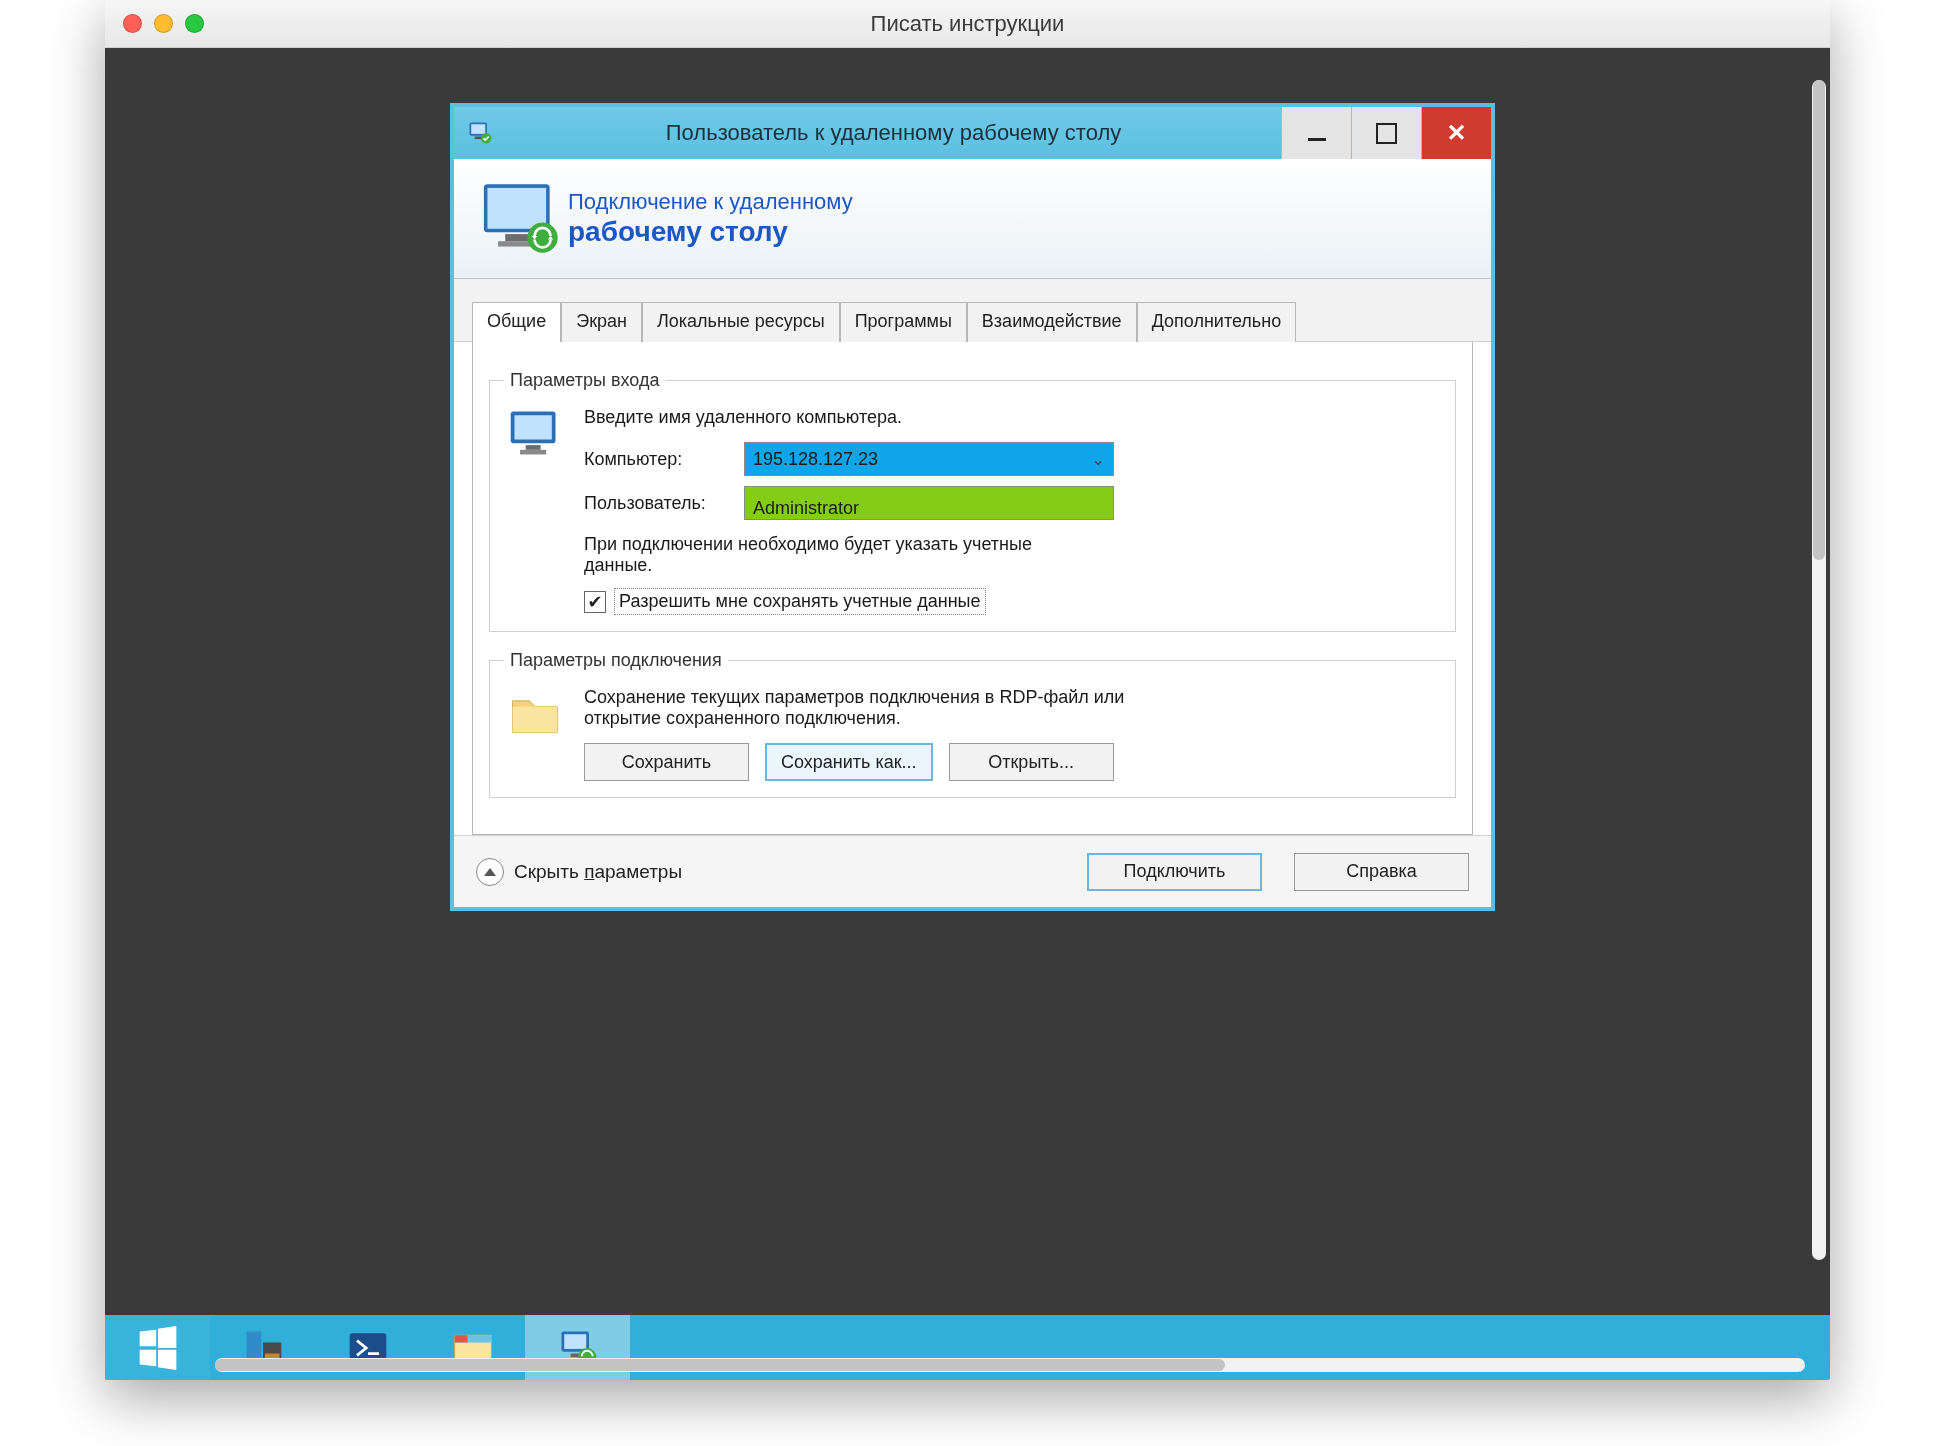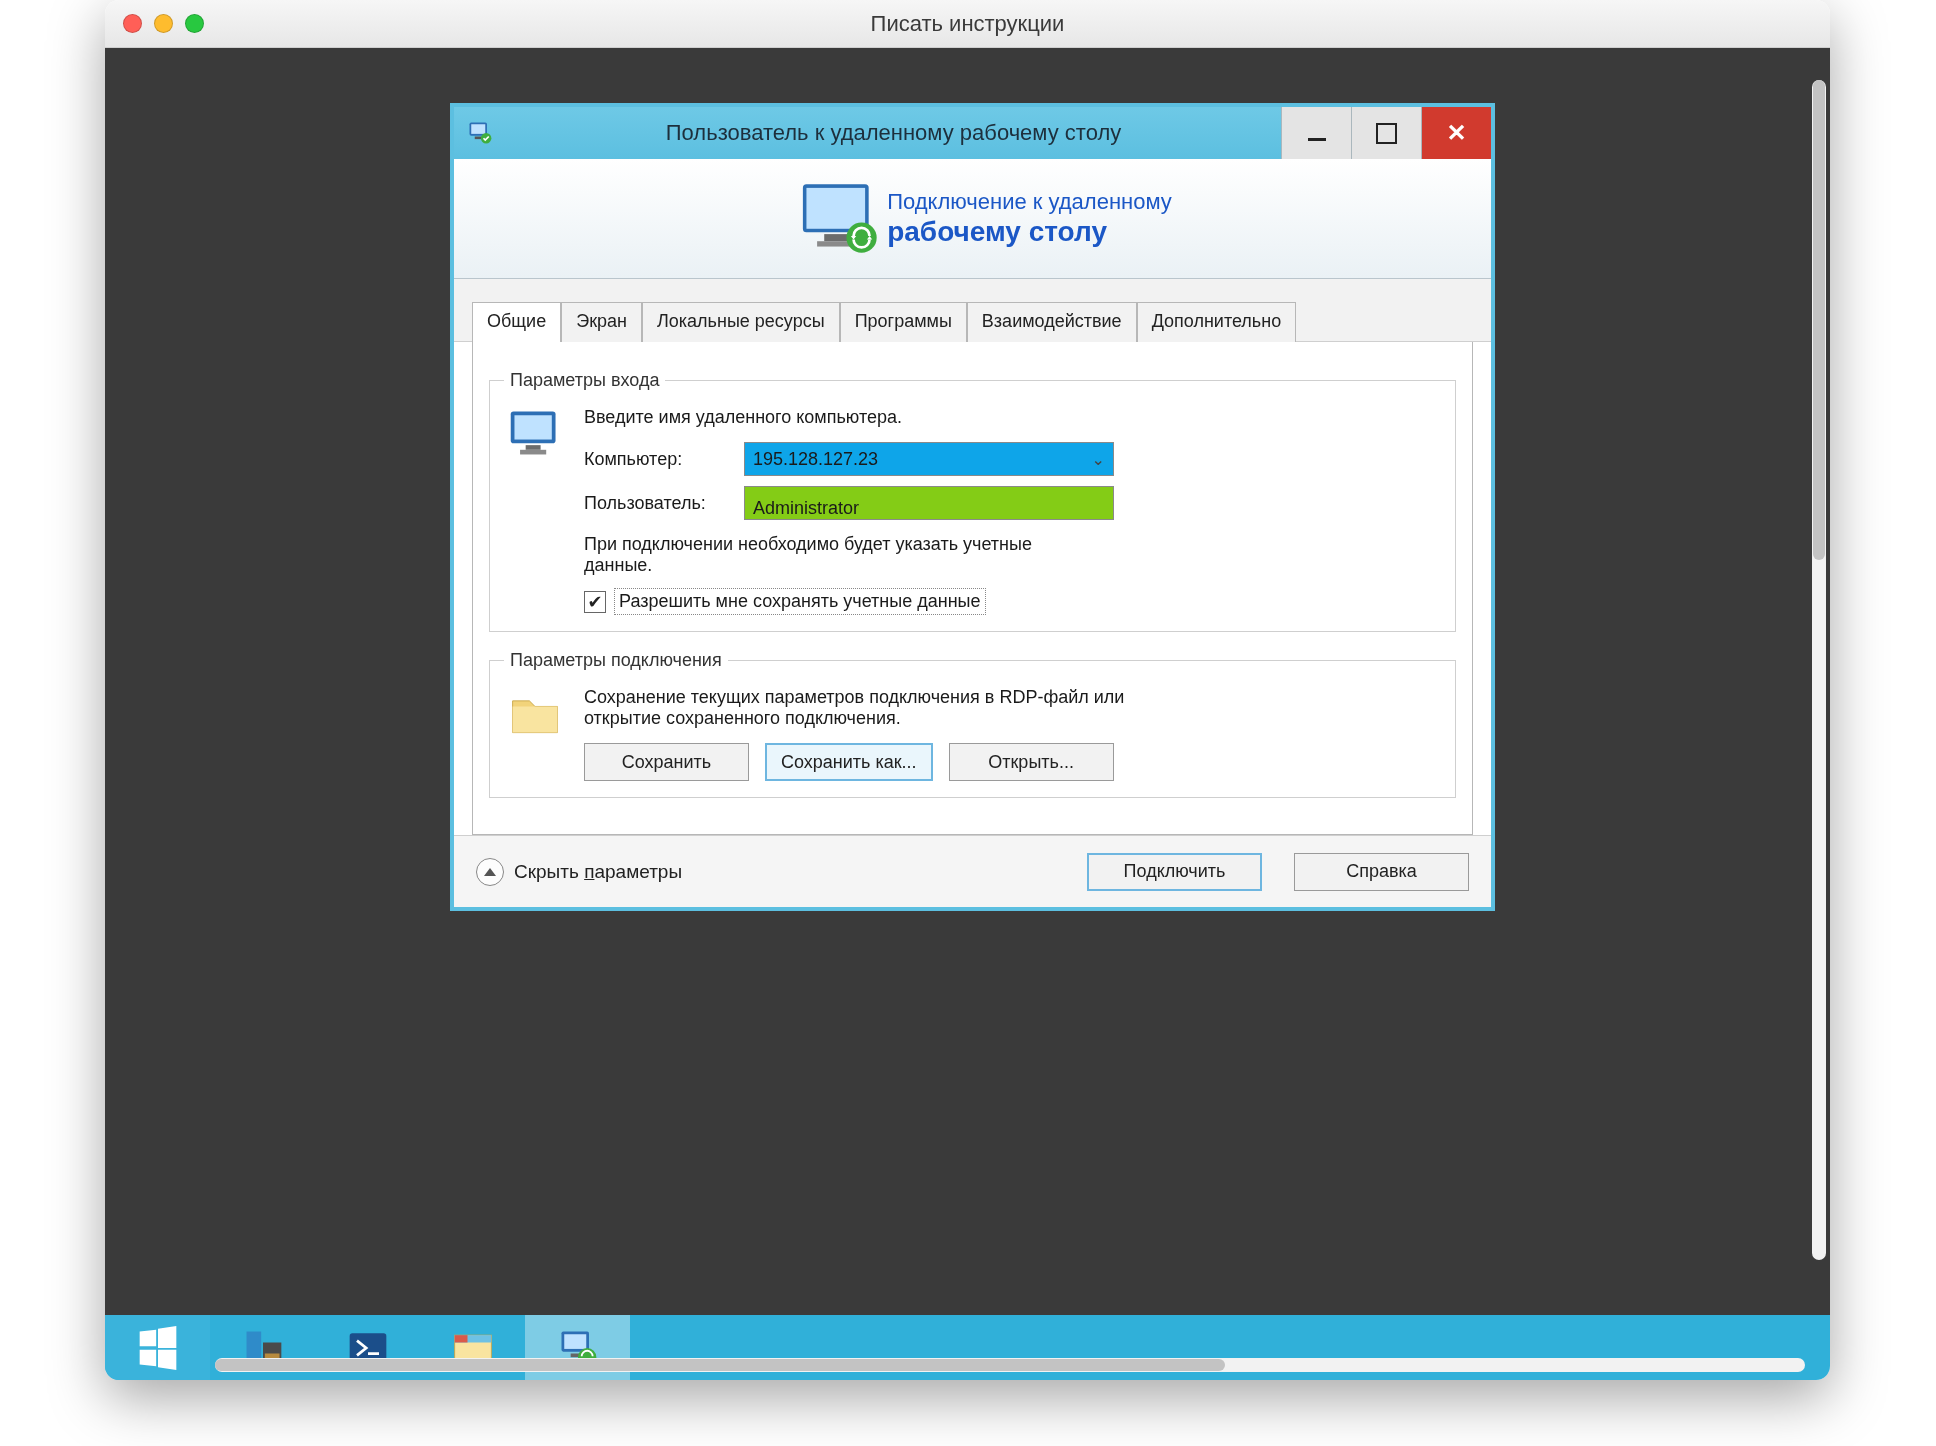--- a/index.html
+++ b/index.html
@@ -9,21 +9,21 @@
     background:#ffffff;
     font-family: "Segoe UI", "Helvetica Neue", Arial, sans-serif;
     font-size:18px; color:#1a1a1a;
     position:relative; overflow:hidden;
   }
 
   
   .canvas {
     position:absolute; left:105px; top:0; width:1725px; height:1380px;
     background:#ffffff; box-shadow:0 18px 55px rgba(0,0,0,.35);
-    border-radius:14px; overflow:hidden;
+    border-radius:2px; overflow:hidden;
   }
 
   
   .mac-titlebar {
     height:48px; width:100%;
     background:linear-gradient(#f6f6f6,#e7e7e7);
     border-bottom:1px solid #cfcfcf; position:relative;
     display:flex; align-items:center; justify-content:center;
   }
   .mac-dots { position:absolute; left:18px; top:0; height:100%; display:flex; align-items:center; gap:12px; }
@@ -71,21 +71,21 @@
     width:70px; display:flex; align-items:center; justify-content:center;
     background:#e4e4e4; border-left:1px solid #aab7bd; color:#1a1a1a; font-family:Arial;
   }
   .tb-btn.min::before { content:""; width:18px; height:3px; background:#222; margin-top:12px;}
   .tb-btn.max::before { content:""; width:17px; height:17px; border:2px solid #222; }
   .tb-btn.close { background:#d13a2e; color:#fff; font-size:24px; font-weight:bold; }
 
   .rdp-header {
     height:120px; background:linear-gradient(#ffffff,#eaf1f5);
     border-bottom:1px solid #b9c5cc;
-    display:flex; align-items:center; padding-left:24px; justify-content:center;
+    display:flex; align-items:center; padding-left:24px; 
   }
   .rdp-header .monitor-icon { width:90px; height:80px; }
   .rdp-header-text { line-height:1.2; }
   .rdp-header-text .line1 { color:#1b57c6; font-size:22px; }
   .rdp-header-text .line2 { color:#1b57c6; font-size:28px; font-weight:bold; }
 
   
   .tabs-row {
     background:#f2f2f2; border-bottom:1px solid #cfcfcf;
     display:flex; align-items:flex-end; padding:22px 18px 0 18px; gap:0;

